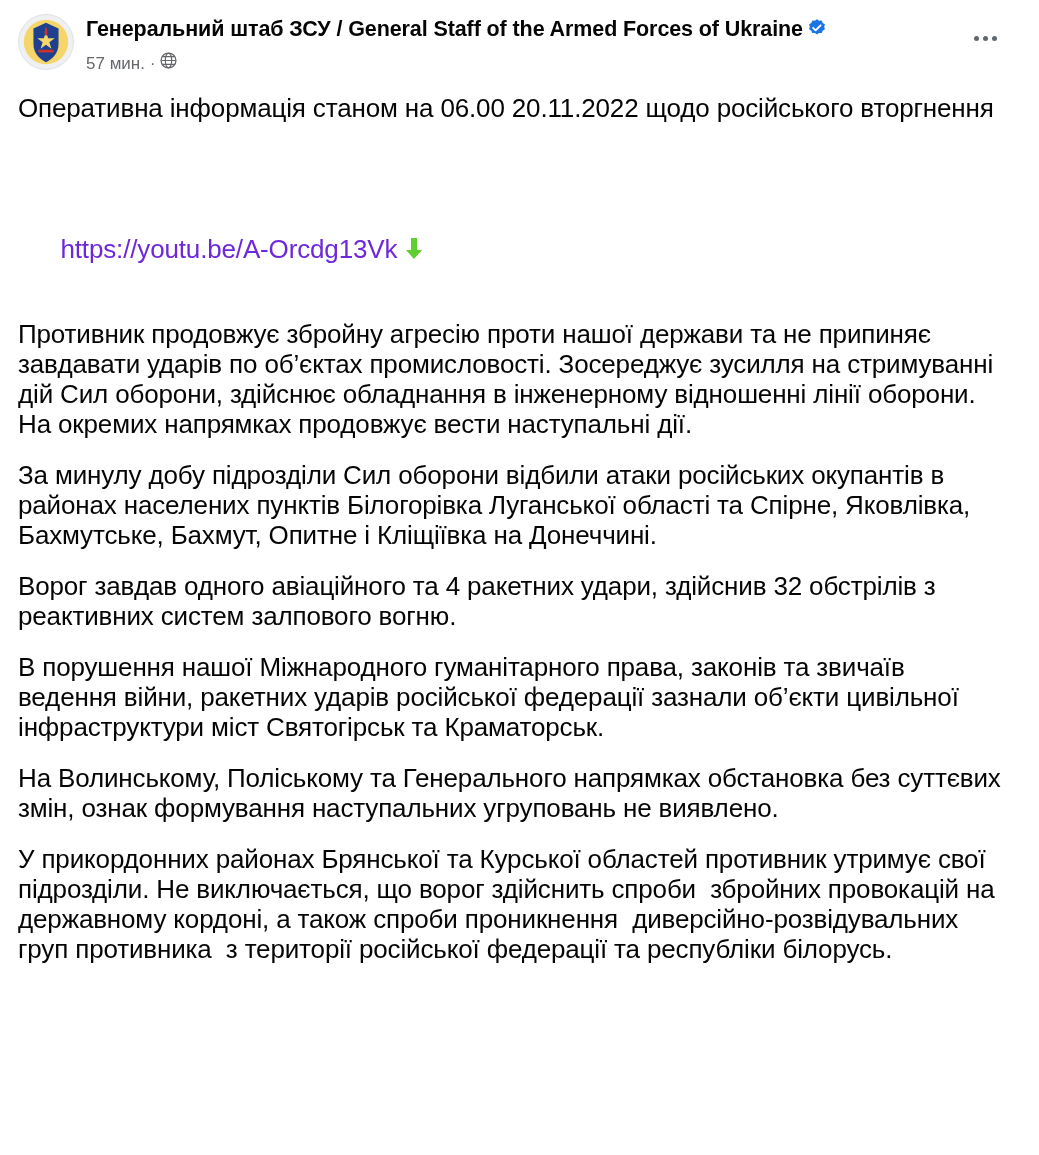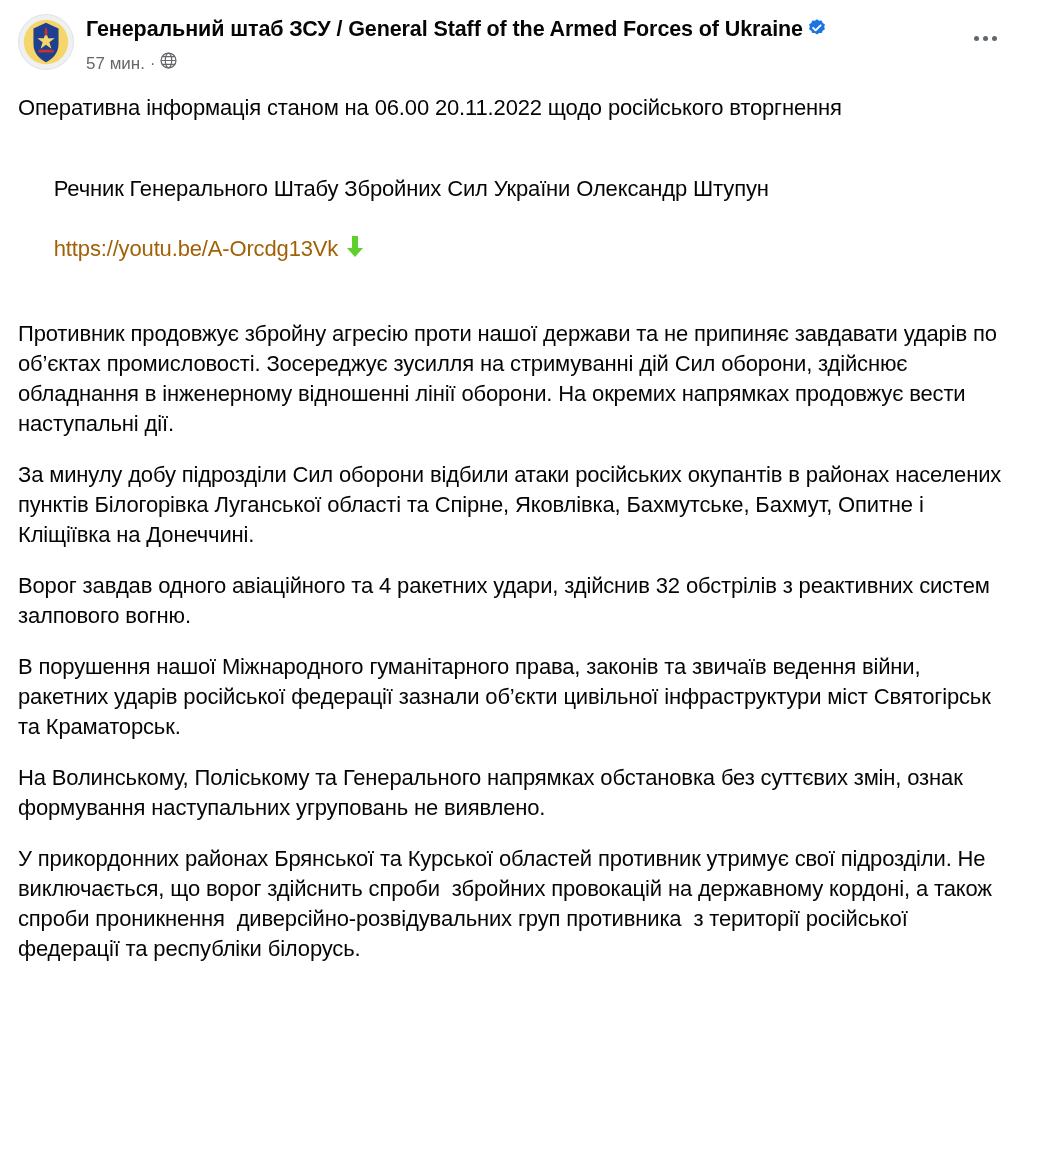--- a/index.html
+++ b/index.html
@@ -82,32 +82,32 @@
     margin-top: 4px;
   }
   .more-dot {
     width: 5px;
     height: 5px;
     border-radius: 50%;
     background: #606770;
   }
   .post-body {
     margin-top: 18px;
-    font-size: 22px;
+    font-size: 26px;
     line-height: 30px;
     color: #050505;
     letter-spacing: -0.15px;
   }
   .para {
     margin: 0 0 21px 0;
     white-space: pre-wrap;
   }
   .para:last-child { margin-bottom: 7px; }
   .link {
-    color: #a16207;
+    color: #6d28d9;
     text-decoration: none;
     cursor: pointer;
   }
   .arrow-emoji {
     display: inline-block;
     vertical-align: -4px;
     margin-left: 6px;
   }
 </style>
 </head>
@@ -152,21 +152,21 @@
       <span class="more-dot"></span>
     </div>
 
   </div>
 
   <div class="post-body">
 
     <p class="para">Оперативна інформація станом на 06.00 20.11.2022 щодо російського вторгнення</p>
 
     <p class="para">
-      <span>Речник Генерального Штабу Збройних Сил України Олександр Штупун</span><br>
+      <br>
       <a class="link" href="#">https://youtu.be/A-Orcdg13Vk</a><span class="arrow-emoji"><svg width="22" height="26" viewBox="0 0 22 26">
             <path d="M8 2h6v12h5l-8 9-8-9h5z" fill="#5fcf2e"></path>
           </svg></span>
     </p>
 
     <p class="para">Противник продовжує збройну агресію проти нашої держави та не припиняє завдавати ударів по об’єктах промисловості. Зосереджує зусилля на стримуванні дій Сил оборони, здійснює обладнання в інженерному відношенні лінії оборони. На окремих напрямках продовжує вести наступальні дії.</p>
     <p class="para">За минулу добу підрозділи Сил оборони відбили атаки російських окупантів в районах населених пунктів Білогорівка Луганської області та Спірне, Яковлівка, Бахмутське, Бахмут, Опитне і Кліщіївка на Донеччині.</p>
     <p class="para">Ворог завдав одного авіаційного та 4 ракетних удари, здійснив 32 обстрілів з реактивних систем залпового вогню.</p>
     <p class="para">В порушення нашої Міжнародного гуманітарного права, законів та звичаїв ведення війни, ракетних ударів російської федерації зазнали об’єкти цивільної інфраструктури міст Святогірськ та Краматорськ.</p>
     <p class="para">На Волинському, Поліському та Генерального напрямках обстановка без суттєвих змін, ознак формування наступальних угруповань не виявлено.</p>

